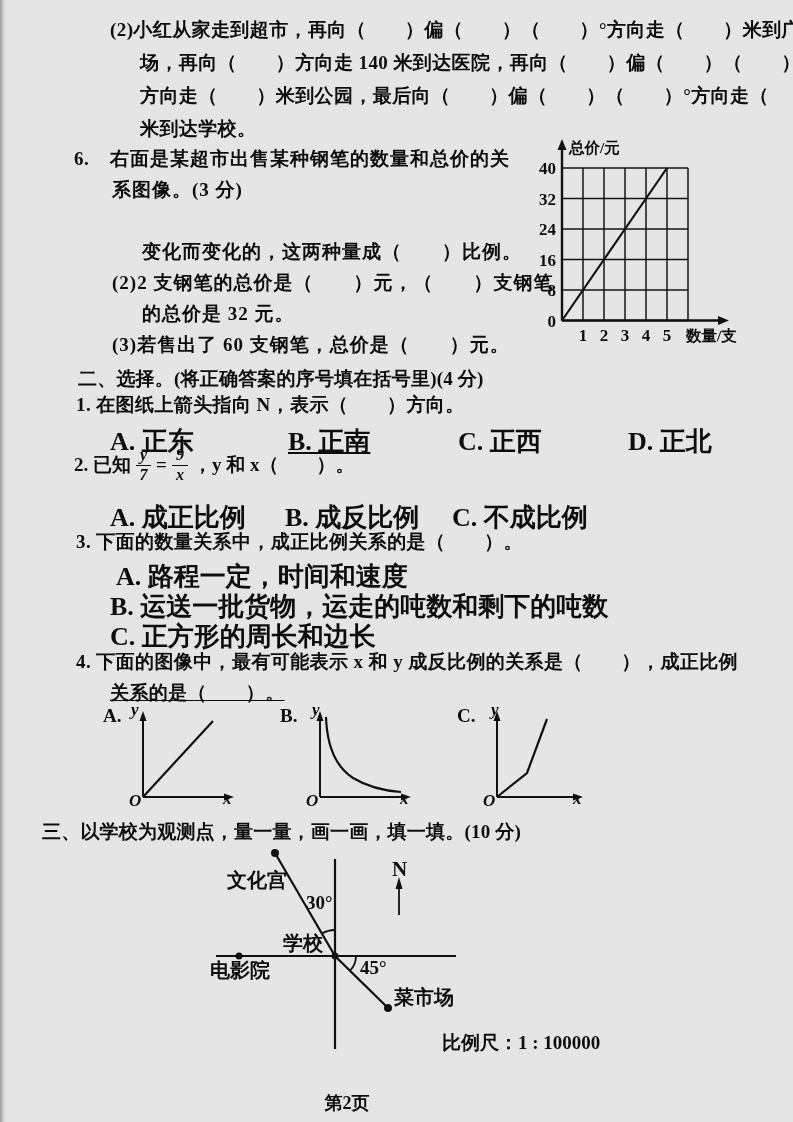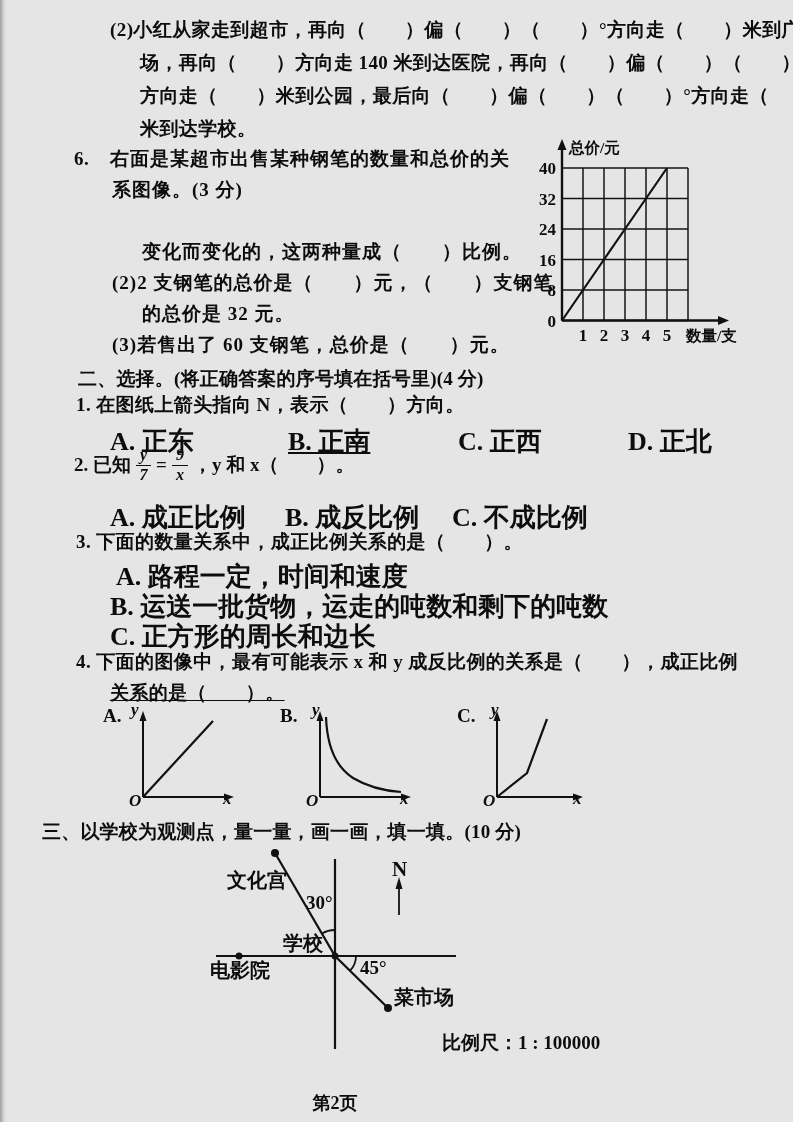--- a/index.html
+++ b/index.html
@@ -184,16 +184,16 @@
     <text x="77" y="44" font-size="20">文化宫</text>
     <text x="133" y="107" font-size="20">学校</text>
     <text x="60" y="134" font-size="20">电影院</text>
     <text x="244" y="161" font-size="20">菜市场</text>
     <text x="242" y="33" font-size="21">N</text>
     <text x="156" y="66" font-size="19">30°</text>
     <text x="210" y="131" font-size="19">45°</text>
     <text x="292" y="206" font-size="19">比例尺：1 : 100000</text>
   </svg>
 
-  <div class="abs footer" style="left:0; top:1091px; width:670px; text-align:center;">
+  <div class="abs footer" style="left:12px; top:1091px; width:670px; text-align:center;">
     <span>第2页</span>
   </div>
 </div>
 
 </body></html>

